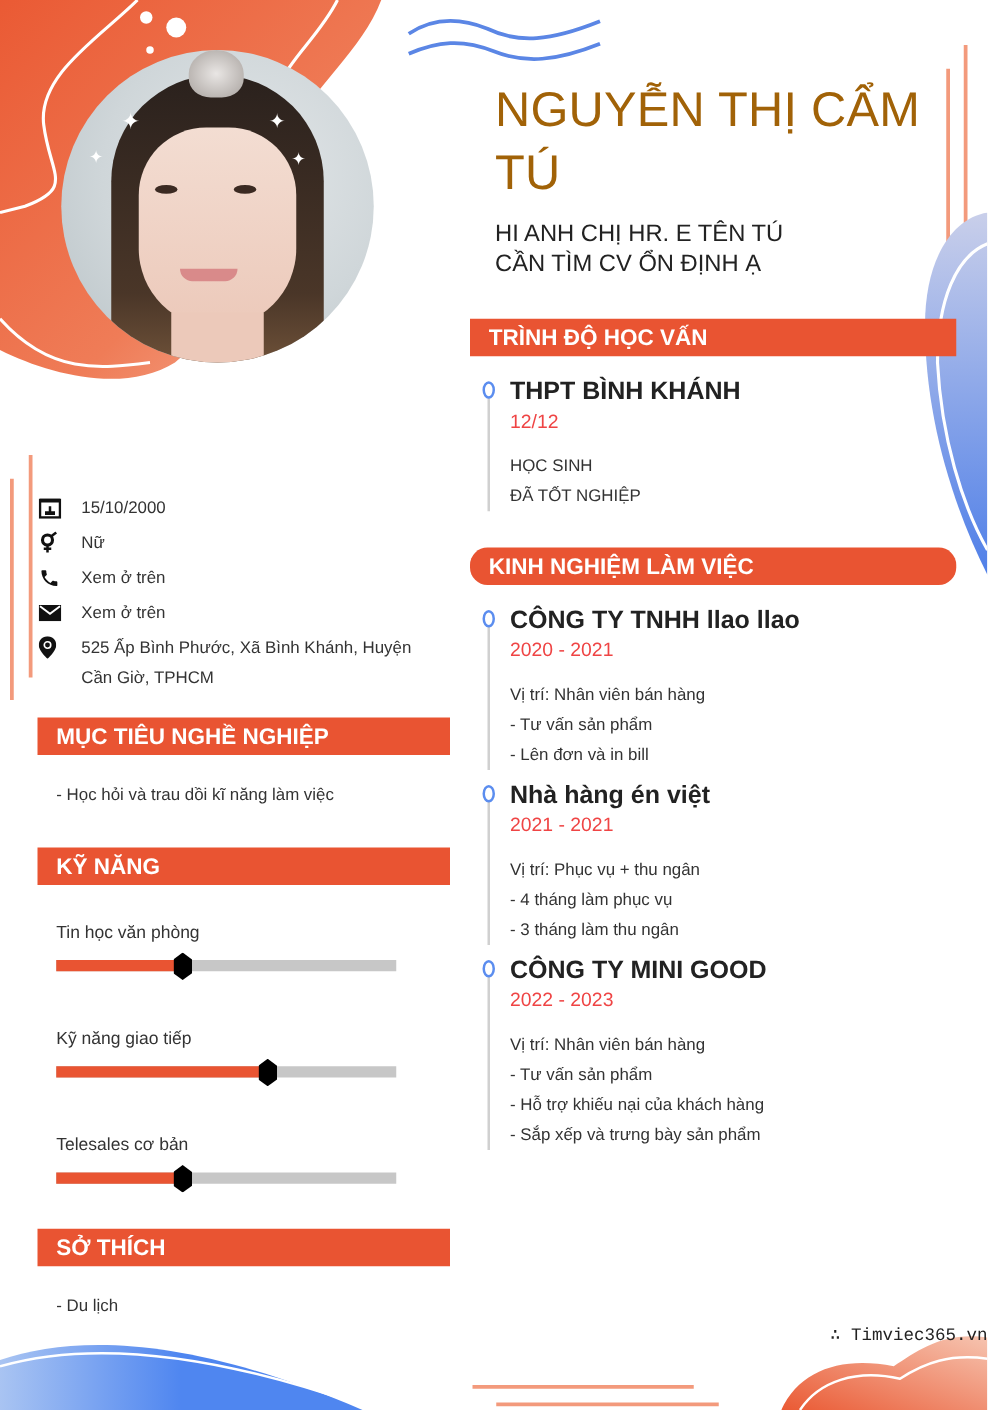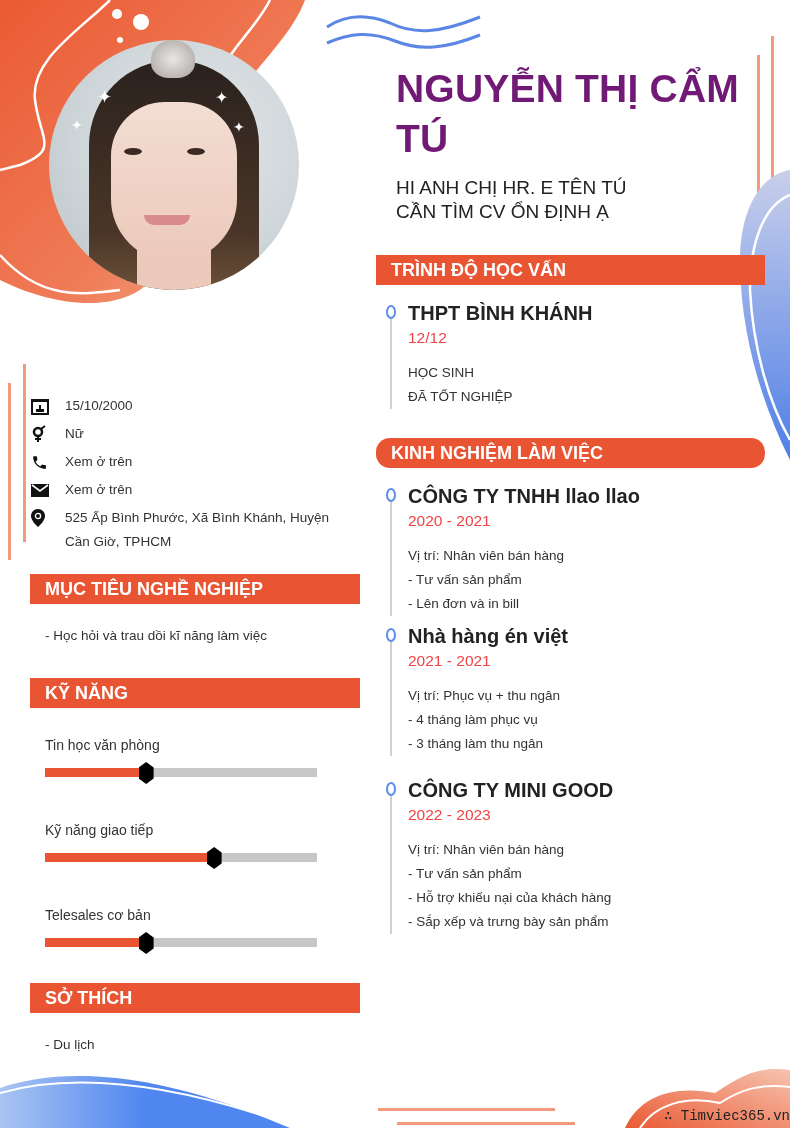--- a/index.html
+++ b/index.html
@@ -13,21 +13,21 @@
     background: radial-gradient(ellipse at 60% 40%, #e2e6e8 0%, #cfd6d9 55%, #b8c2c6 100%); }
   .avatar .hair { position: absolute; left: 40px; top: 20px; width: 170px; height: 250px; border-radius: 85px 85px 20px 20px; background: linear-gradient(#2a211d, #4a3628 70%, #7a5a3e); }
   .avatar .face { position: absolute; left: 62px; top: 62px; width: 126px; height: 160px; border-radius: 60px 60px 70px 70px; background: linear-gradient(#f3ddd2, #ecc9ba); }
   .avatar .eye { position: absolute; top: 88px; width: 18px; height: 7px; border-radius: 50%; background: #3b2a22; }
   .avatar .mouth { position: absolute; left: 95px; top: 175px; width: 46px; height: 10px; border-radius: 0 0 23px 23px; background: #d98a8a; }
   .avatar .neck { position: absolute; left: 88px; top: 210px; width: 74px; height: 60px; background: #ecc9ba; }
   .avatar .bunny { position: absolute; left: 102px; top: 0px; width: 44px; height: 38px; border-radius: 50% 50% 40% 40%; background: radial-gradient(#e9e6e4, #a8a29e); }
   .avatar .star { position: absolute; color: #fff; font-size: 18px; line-height: 1; }
 
   
-  .name { position: absolute; left: 396px; top: 64px; width: 350px; font-size: 39px; line-height: 50px; font-weight: 700; color: #701a75; letter-spacing: 0.2px; }
+  .name { position: absolute; left: 396px; top: 64px; width: 350px; font-size: 39px; line-height: 50px; font-weight: 400; color: #a16207; letter-spacing: 0.2px; }
   .tagline { position: absolute; left: 396px; top: 176px; width: 330px; font-size: 19px; line-height: 24px; color: #222; }
 
   .section-bar { position: absolute; height: 30px; background: #e95432; color: #fff; font-weight: 700; font-size: 18px; line-height: 30px; padding-left: 15px; }
 
   
   .contact { position: absolute; left: 30px; top: 394px; width: 320px; }
   .contact-row { display: flex; align-items: flex-start; font-size: 13.5px; line-height: 24px; color: #333; margin-bottom: 4px; }
   .contact-row .ic { width: 35px; flex: 0 0 35px; height: 24px; display: flex; align-items: center; padding-left: 1px; }
   .contact-row .txt { flex: 1; }
 
@@ -44,21 +44,21 @@
   
   .tl { position: absolute; left: 386px; width: 380px; }
   .tl-item { position: relative; padding-left: 22px; }
   .tl-item::before { content: ""; position: absolute; left: 4px; top: 12px; bottom: 0; width: 2px; background: #d0d0d0; }
   .tl-dot { position: absolute; left: 0; top: 2px; width: 10px; height: 14px; border: 2.5px solid #5b8def; border-radius: 50%; background: #fff; }
   .tl-title { font-size: 20px; font-weight: 700; color: #222; line-height: 20px; }
   .tl-date { font-size: 15.5px; color: #ef4444; line-height: 20px; margin-top: 5px; }
   .tl-lines { margin-top: 13px; }
   .tl-line { font-size: 13.5px; color: #333; line-height: 24px; }
 
-  .watermark { position: absolute; right: 0px; top: 1107px; font-family: "Liberation Mono", monospace; font-size: 14px; color: #222; }
+  .watermark { position: absolute; right: 0px; top: 1060px; font-family: "Liberation Mono", monospace; font-size: 14px; color: #222; }
 </style>
 </head>
 <body>
 
 <svg class="deco" style="left:0;top:0" width="330" height="310" viewBox="0 0 330 310">
   <defs>
     <linearGradient id="og1" x1="0" y1="0" x2="1" y2="1">
       <stop offset="0" stop-color="#ea5a34"></stop>
         <stop offset="0.6" stop-color="#ef7c57"></stop>
         <stop offset="1" stop-color="#f6b49c"></stop>
@@ -240,21 +240,21 @@
   <div class="tl-item" style="margin-bottom:10px;">
     <span class="tl-dot"></span>
     <div class="tl-title">CÔNG TY TNHH llao llao</div>
     <div class="tl-date">2020 - 2021</div>
     <div class="tl-lines">
       <div class="tl-line">Vị trí: Nhân viên bán hàng</div>
       <div class="tl-line">- Tư vấn sản phẩm</div>
       <div class="tl-line">- Lên đơn và in bill</div>
     </div>
   </div>
-  <div class="tl-item" style="margin-bottom:24px;">
+  <div class="tl-item" style="margin-bottom:10px;">
     <span class="tl-dot"></span>
     <div class="tl-title">Nhà hàng én việt</div>
     <div class="tl-date">2021 - 2021</div>
     <div class="tl-lines">
       <div class="tl-line">Vị trí: Phục vụ + thu ngân</div>
       <div class="tl-line">- 4 tháng làm phục vụ</div>
       <div class="tl-line">- 3 tháng làm thu ngân</div>
     </div>
   </div>
   <div class="tl-item">

